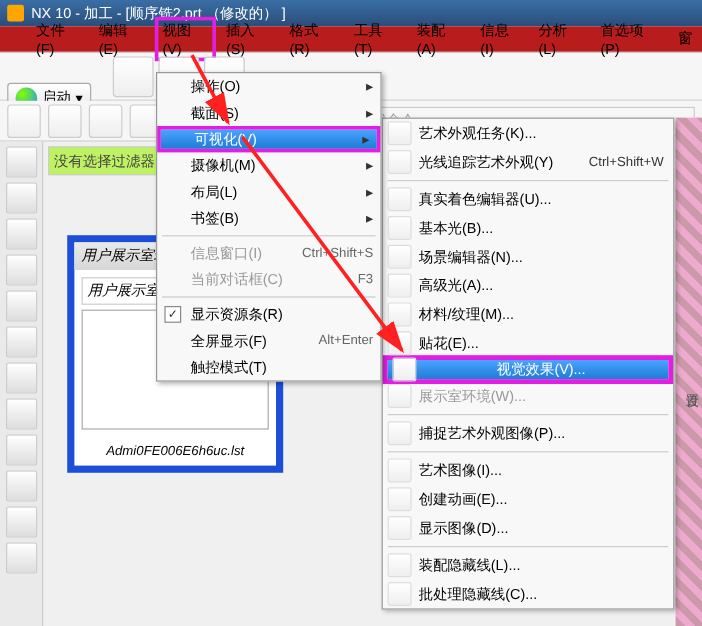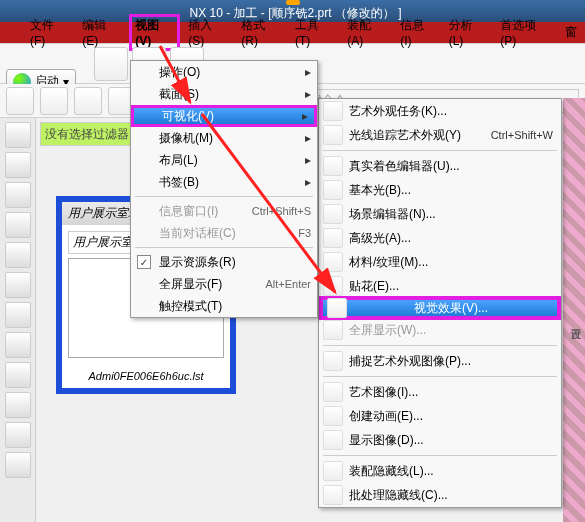--- a/index.html
+++ b/index.html
@@ -1,23 +1,23 @@
 <!DOCTYPE html>
 <html><head>
 <meta charset="utf-8">
 <style>
   * { margin: 0; padding: 0; box-sizing: border-box; font-family: "Microsoft YaHei", sans-serif; font-size: 12px; }
   body { width: 585px; height: 522px; background: #f0f0f0; overflow: hidden; position: relative; }
 
-  .titlebar { height: 22px; background: linear-gradient(#3a6ea5, #2a4d7a); color: #fff; display: flex; align-items: center; padding-left: 6px; flex-direction: column; }
+  .titlebar { height: 22px; background: linear-gradient(#3a6ea5, #2a4d7a); color: #fff; display: flex; align-items: center; padding-left: 6px; }
   .titlebar .ticon { width: 14px; height: 14px; background: #ffa500; margin-right: 6px; border-radius: 2px; }
 
   .menubar { height: 22px; background: #b91c1c; border-bottom: 1px solid #d0d0d0; display: flex; align-items: center; padding-left: 24px; }
   .menubar .mitem { padding: 2px 6px; margin-right: 2px; cursor: pointer; }
-  .menubar .mitem.viewbox { border: 3px solid #e11ee1; padding: 0 3px; font-weight: bold; }
+  .menubar .mitem.viewbox { border: 3px solid #e11ee1; padding: 0 3px; }
 
   .toolbar1 { height: 40px; background: #f6f6f6; border-bottom: 1px solid #d0d0d0; display: flex; align-items: center; padding-left: 6px; gap: 6px; }
   .tbtn { width: 28px; height: 28px; border: 1px solid #ccc; border-radius: 3px; background: linear-gradient(#fff,#eee); display:flex;align-items:center;justify-content:center; }
   .tbtn-start { display:flex; align-items:center; gap:4px; padding: 3px 6px; border:1px solid #aaa; border-radius:3px; background:linear-gradient(#fff,#e3e3e3);margin-top:36px;}
   .start-globe { width:18px;height:18px;border-radius:50%;background:radial-gradient(circle at 30% 30%, #7fff00, #1e90ff);}
   .big-icons { display:flex; gap:4px; margin-left:12px;}
   .big-icon { width:34px;height:34px;border:1px solid #ccc;border-radius:3px;background:linear-gradient(#fff,#eee);}
 
   .toolbar2 { height: 34px; background:#f6f6f6; border-bottom:1px solid #d0d0d0; display:flex; align-items:center; padding-left:6px; gap:6px; position:relative;}
   .sep { width:1px; height:26px; background:#ccc; margin:0 4px;}
@@ -239,21 +239,21 @@
     <div class="row">
       <div class="ic"></div>
       <div class="lbl">贴花(E)...</div>
     </div>
     <div class="row hl hlbox">
       <div class="ic"></div>
       <div class="lbl">视觉效果(V)...</div>
     </div>
     <div class="row dis">
       <div class="ic"></div>
-      <div class="lbl">全屏显示(W)...</div>
+      <div class="lbl">展示室环境(W)...</div>
     </div>
     <div class="msep"></div>
     <div class="row">
       <div class="ic"></div>
       <div class="lbl">捕捉艺术外观图像(P)...</div>
     </div>
     <div class="msep"></div>
     <div class="row">
       <div class="ic"></div>
       <div class="lbl">艺术图像(I)...</div>

